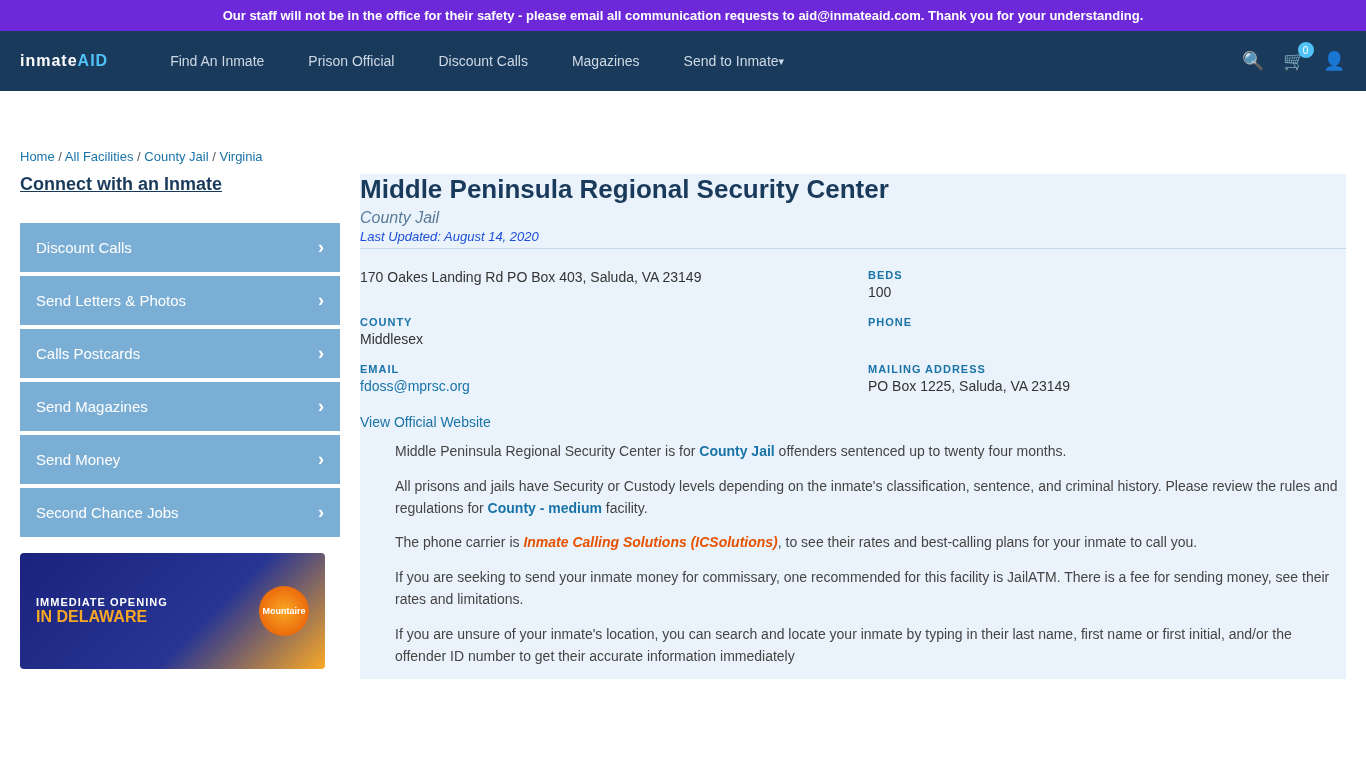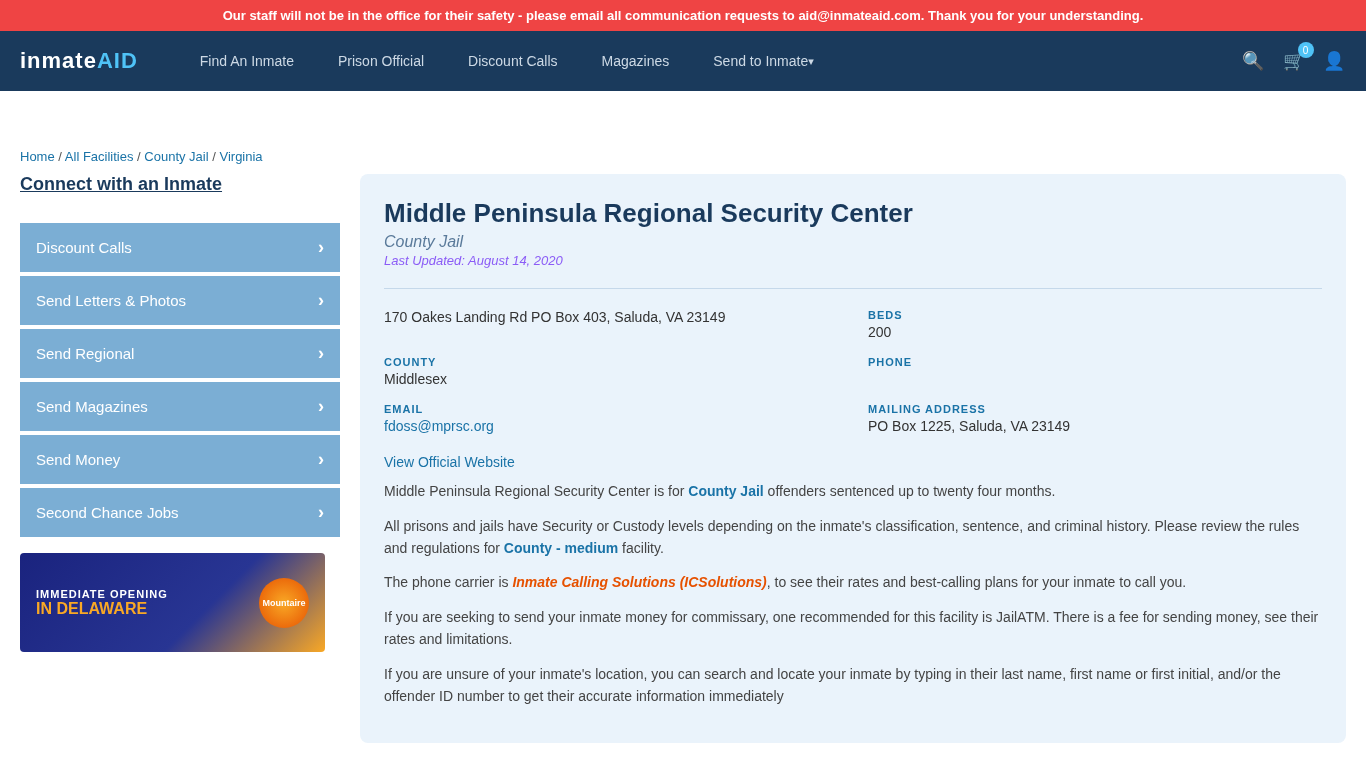--- a/index.html
+++ b/index.html
@@ -1,20 +1,20 @@
 <!DOCTYPE html>
 <html><head>
   <meta charset="utf-8">
   <style>
     * { margin: 0; padding: 0; box-sizing: border-box; }
     body { font-family: Arial, sans-serif; font-size: 14px; color: #333; background: #fff; }
 
     
     .alert-bar {
-      background: #ef4444;
+      background: #6d28d9;
       color: #fff;
       text-align: center;
       padding: 8px 16px;
       font-size: 13px;
       font-weight: bold;
       overflow: hidden;
       white-space: nowrap;
     }
 
     
@@ -25,21 +25,21 @@
       padding: 0 20px;
       height: 60px;
     }
     .navbar-brand {
       margin-right: 40px;
       display: flex;
       align-items: center;
     }
     .logo-text {
       color: #fff;
-      font-size: 22px;
+      font-size: 16px;
       font-weight: bold;
       letter-spacing: 1px;
     }
     .logo-aid {
       color: #4fc3f7;
     }
     .navbar-links {
       display: flex;
       flex: 1;
       gap: 0;
@@ -130,21 +130,21 @@
       width: 100%;
       text-align: left;
     }
     .sidebar-btn-arrow {
       font-size: 18px;
       font-weight: bold;
     }
     .sidebar-ad {
       margin-top: 16px;
       width: 305px;
-      height: 99px;
+      height: 116px;
       background: linear-gradient(135deg, #1a237e 0%, #283593 60%, #f9a825 100%);
       border-radius: 4px;
       display: flex;
       flex-direction: column;
       align-items: flex-start;
       justify-content: center;
       padding: 12px 16px;
       position: relative;
       overflow: hidden;
     }
@@ -174,41 +174,40 @@
       color: #fff;
       font-size: 9px;
       font-weight: bold;
       text-align: left;
     }
 
     
     .content {
       flex: 1;
       background: #eaf3fb;
-      padding: 24px;
-      border-radius: 8px;
+      border-radius: 0;
     }
     .facility-title {
       font-size: 26px;
       font-weight: bold;
       color: #1a3a5c;
       line-height: 1.2;
       margin-bottom: 4px;
     }
     .facility-type {
       font-size: 16px;
       color: #5a7a9a;
       font-style: italic;
       margin-bottom: 2px;
     }
     .facility-updated {
       font-size: 13px;
-      color: #8b5cf6;
+      color: #1d4ed8;
       font-style: italic;
-      margin-bottom: 20px;
+      margin-bottom: 4px;
     }
     .divider {
       border: none;
       border-top: 1px solid #c5d8ea;
       margin-bottom: 20px;
     }
     .info-grid {
       display: grid;
       grid-template-columns: 1fr 1fr;
       gap: 16px 30px;
@@ -234,20 +233,21 @@
       color: #1a73a7;
       text-decoration: none;
       font-size: 14px;
     }
 
     .description {
       font-size: 14px;
       color: #444;
       line-height: 1.6;
       margin-top: 10px;
+      margin-left: 35px;
     }
     .description p {
       margin-bottom: 12px;
     }
     .desc-link {
       color: #1a73a7;
       text-decoration: none;
       font-weight: bold;
     }
     .desc-link-orange {
@@ -302,21 +302,21 @@
 
     <button class="sidebar-btn">
       <span>Discount Calls</span>
       <span class="sidebar-btn-arrow">›</span>
     </button>
     <button class="sidebar-btn">
       <span>Send Letters &amp; Photos</span>
       <span class="sidebar-btn-arrow">›</span>
     </button>
     <button class="sidebar-btn">
-      <span>Send Regional</span>
+      <span>Calls Postcards</span>
       <span class="sidebar-btn-arrow">›</span>
     </button>
     <button class="sidebar-btn">
       <span>Send Magazines</span>
       <span class="sidebar-btn-arrow">›</span>
     </button>
     <button class="sidebar-btn">
       <span>Send Money</span>
       <span class="sidebar-btn-arrow">›</span>
     </button>
@@ -340,21 +340,21 @@
     <div class="facility-updated">Last Updated: August 14, 2020</div>
 
     <hr class="divider">
 
     <div class="info-grid">
       <div>
         <div class="info-value">170 Oakes Landing Rd PO Box 403, Saluda, VA 23149</div>
       </div>
       <div>
         <div class="info-label">BEDS</div>
-        <div class="info-value">200</div>
+        <div class="info-value">100</div>
       </div>
       <div>
         <div class="info-label">COUNTY</div>
         <div class="info-value">Middlesex</div>
       </div>
       <div>
         <div class="info-label">PHONE</div>
       </div>
       <div>
         <div class="info-label">EMAIL</div>

